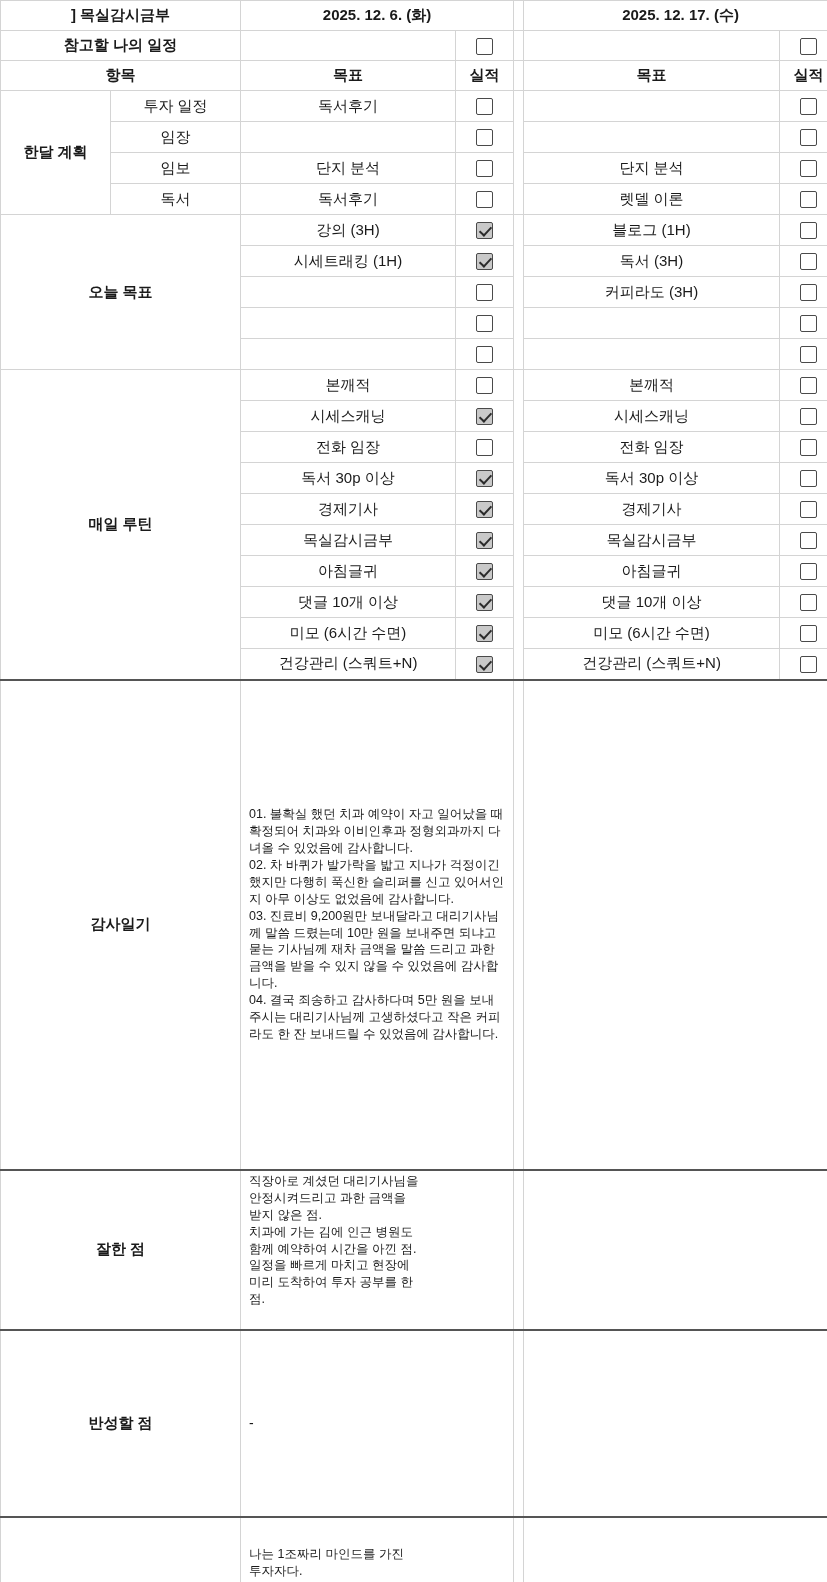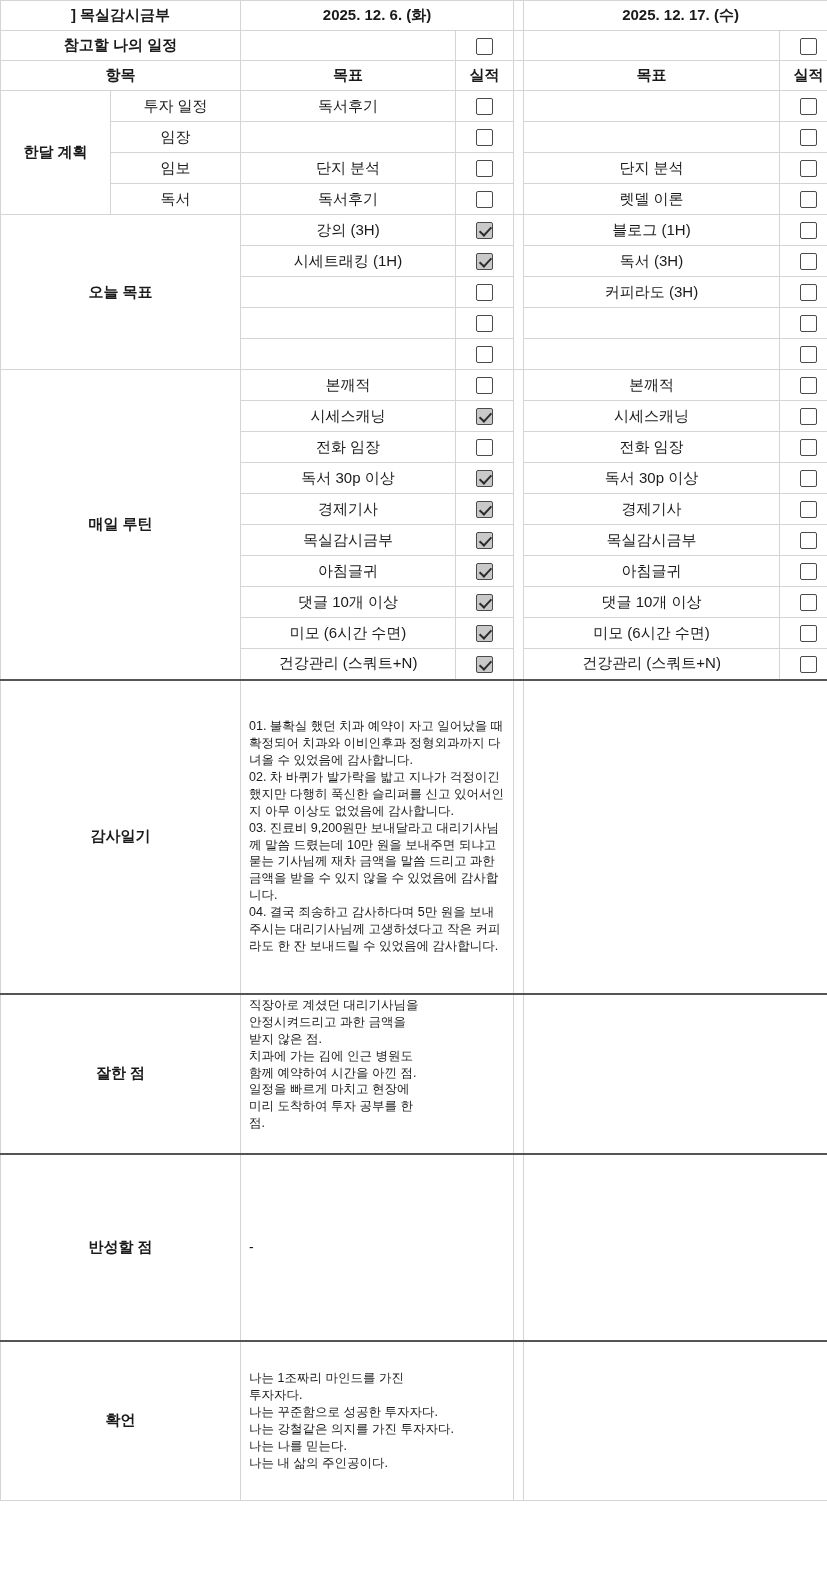--- a/index.html
+++ b/index.html
@@ -270,21 +270,21 @@
       <td class="h31"><span class="cbx"></span></td>
     </tr>
     <tr>
       <td class="h31">건강관리 (스쿼트+N)</td>
       <td class="h31"><span class="cbx checked"></span></td>
       <td class="h31">건강관리 (스쿼트+N)</td>
       <td class="h31"><span class="cbx"></span></td>
     </tr>
 
     <tr>
-      <td class="rowlabel tall-label thick-top" colspan="2" style="height:314px">감사일기</td>
+      <td class="rowlabel tall-label thick-top" colspan="2" style="height:490px">감사일기</td>
       <td class="thick-top bigcell" colspan="2">
         <div class="textblock">01. 불확실 했던 치과 예약이 자고 일어났을 때 확정되어 치과와 이비인후과 정형외과까지 다녀올 수 있었음에 감사합니다.
 02. 차 바퀴가 발가락을 밟고 지나가 걱정이긴 했지만 다행히 푹신한 슬리퍼를 신고 있어서인지 아무 이상도 없었음에 감사합니다.
 03. 진료비 9,200원만 보내달라고 대리기사님께 말씀 드렸는데 10만 원을 보내주면 되냐고 묻는 기사님께 재차 금액을 말씀 드리고 과한 금액을 받을 수 있지 않을 수 있었음에 감사합니다.
 04. 결국 죄송하고 감사하다며 5만 원을 보내주시는 대리기사님께 고생하셨다고 작은 커피라도 한 잔 보내드릴 수 있었음에 감사합니다.</div>
       </td>
       <td class="sep-col thick-top"></td>
       <td class="thick-top bigcell" colspan="2">
         <div class="textblock"></div>
       </td>

